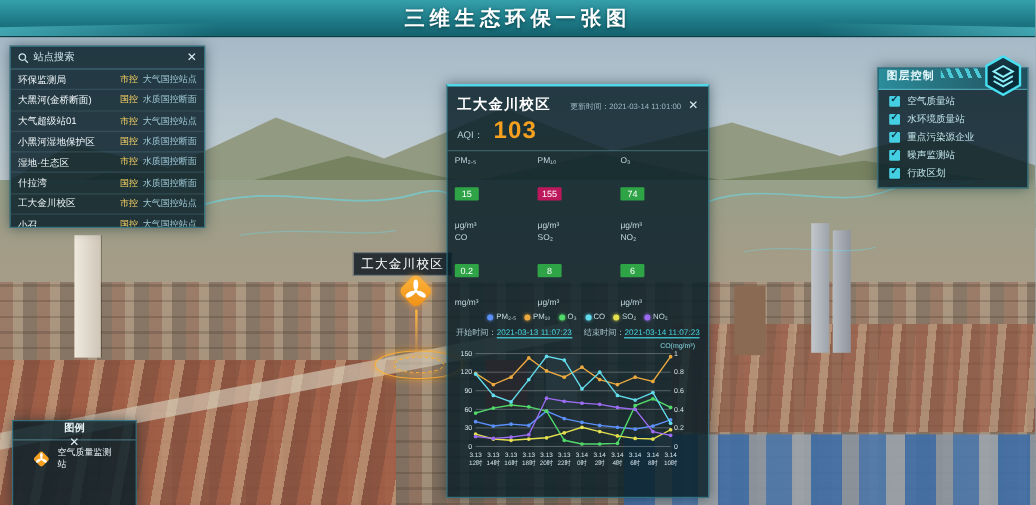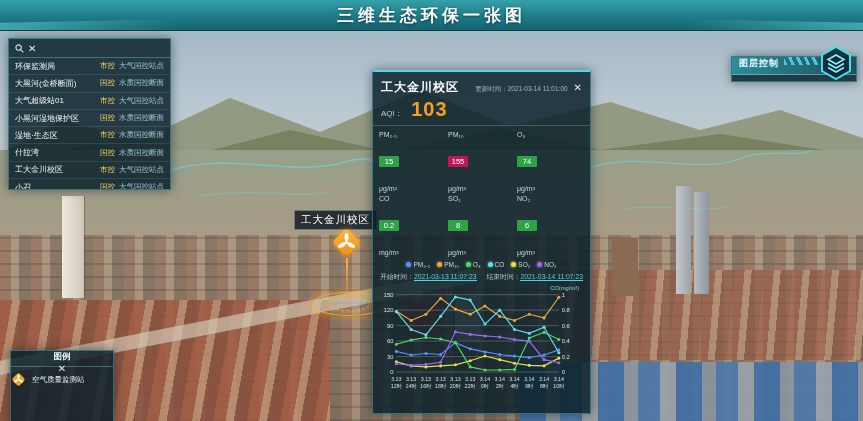--- a/index.html
+++ b/index.html
@@ -88,21 +88,21 @@
   .ly-item{display:flex;align-items:center;gap:6px;padding:4px 9px 0;cursor:pointer;}
   .cb{width:9px;height:9px;background:#45cfe2;border-radius:1px;position:relative;flex:none;}
   .cb::after{content:"✓";position:absolute;left:1px;top:-2px;font-size:8px;color:#083341;font-weight:bold;}
   .ly-label{font-size:8px;color:#c5e8f0;}
   .hexbtn{position:absolute;left:820px;top:46px;width:32px;height:34px;z-index:35;cursor:pointer;}
   
   .legend{left:10px;top:350px;width:102px;height:71px;z-index:30;}
   .lg-head{height:15px;display:flex;align-items:center;padding:0 6px;
            border-bottom:1px solid rgba(120,200,220,.4);flex-direction:column;}
   .lg-title{flex:1;font-size:8.5px;color:#eaf6fa;font-weight:bold;}
-  .lg-row{display:flex;align-items:center;gap:6px;padding:5px 0 0;}
+  .lg-row{display:flex;align-items:center;gap:6px;padding:5px 16px 0;}
   .lg-label{font-size:7.5px;color:#e6f2f6;}
   .lg-ic{width:15px;height:15px;flex:none;}
   
   .mk-label{position:absolute;left:294px;top:210px;z-index:20;padding:2px 6px;
             background:rgba(12,24,34,.82);border:1px solid rgba(255,255,255,.35);
             color:#fff;font-size:10.5px;letter-spacing:1px;white-space:nowrap;}
   .mk-icon{position:absolute;left:333px;top:229px;width:27px;height:27px;z-index:21;cursor:pointer;}
   .mk-icon .dia{position:absolute;inset:3px;background:linear-gradient(135deg,#ffb63c,#ef8f14);
             border-radius:5px;transform:rotate(45deg);box-shadow:0 0 6px rgba(255,160,40,.8);}
   .mk-icon svg{position:absolute;inset:0;}
@@ -163,20 +163,21 @@
 <div class="mk-stem"></div>
 <div class="ring r1"></div>
 <div class="ring r2"></div>
 
 <aside class="panel stations">
   <div class="st-head">
     <svg width="9" height="9" viewBox="0 0 10 10">
       <circle cx="4" cy="4" r="3" fill="none" stroke="#cfe6ee" stroke-width="1.2"></circle>
       <line x1="6.3" y1="6.3" x2="9.2" y2="9.2" stroke="#cfe6ee" stroke-width="1.2"></line>
     </svg>
+    <span class="st-title">站点搜索</span>
     <span class="x">✕</span>
   </div>
   <div class="st-rows">
       <div class="st-row">
         <span class="st-name">环保监测局</span>
         <span class="st-tag">市控</span>
         <span class="st-type">大气国控站点</span>
       </div>
       <div class="st-row">
         <span class="st-name">大黑河(金桥断面)</span>
@@ -417,20 +418,42 @@
         <circle cx="184" cy="80.4" r="1.6" fill="#9b6bf2"></circle>
       </svg>
   </div>
 </section>
 
 <aside class="panel layers">
   <div class="ly-head">
     <span class="ly-title">图层控制</span>
     <span class="ly-hatch"></span>
   </div>
+  <div id="layerlist">
+      <div class="ly-item">
+        <span class="cb"></span>
+        <span class="ly-label">空气质量站</span>
+      </div>
+      <div class="ly-item">
+        <span class="cb"></span>
+        <span class="ly-label">水环境质量站</span>
+      </div>
+      <div class="ly-item">
+        <span class="cb"></span>
+        <span class="ly-label">重点污染源企业</span>
+      </div>
+      <div class="ly-item">
+        <span class="cb"></span>
+        <span class="ly-label">噪声监测站</span>
+      </div>
+      <div class="ly-item">
+        <span class="cb"></span>
+        <span class="ly-label">行政区划</span>
+      </div>
+    </div>
 </aside>
 <div class="hexbtn">
   <svg width="32" height="34" viewBox="0 0 32 34">
     <polygon points="16,1 30,9 30,25 16,33 2,25 2,9" fill="rgba(8,40,52,.9)" stroke="#46e0f2" stroke-width="2"></polygon>
     <polygon points="16,9 24,13.5 16,18 8,13.5" fill="none" stroke="#8df0fb" stroke-width="1.6"></polygon>
     <polyline points="8,17.5 16,22 24,17.5" fill="none" stroke="#8df0fb" stroke-width="1.6"></polyline>
     <polyline points="8,21.5 16,26 24,21.5" fill="none" stroke="#8df0fb" stroke-width="1.6"></polyline>
   </svg>
 </div>
 

